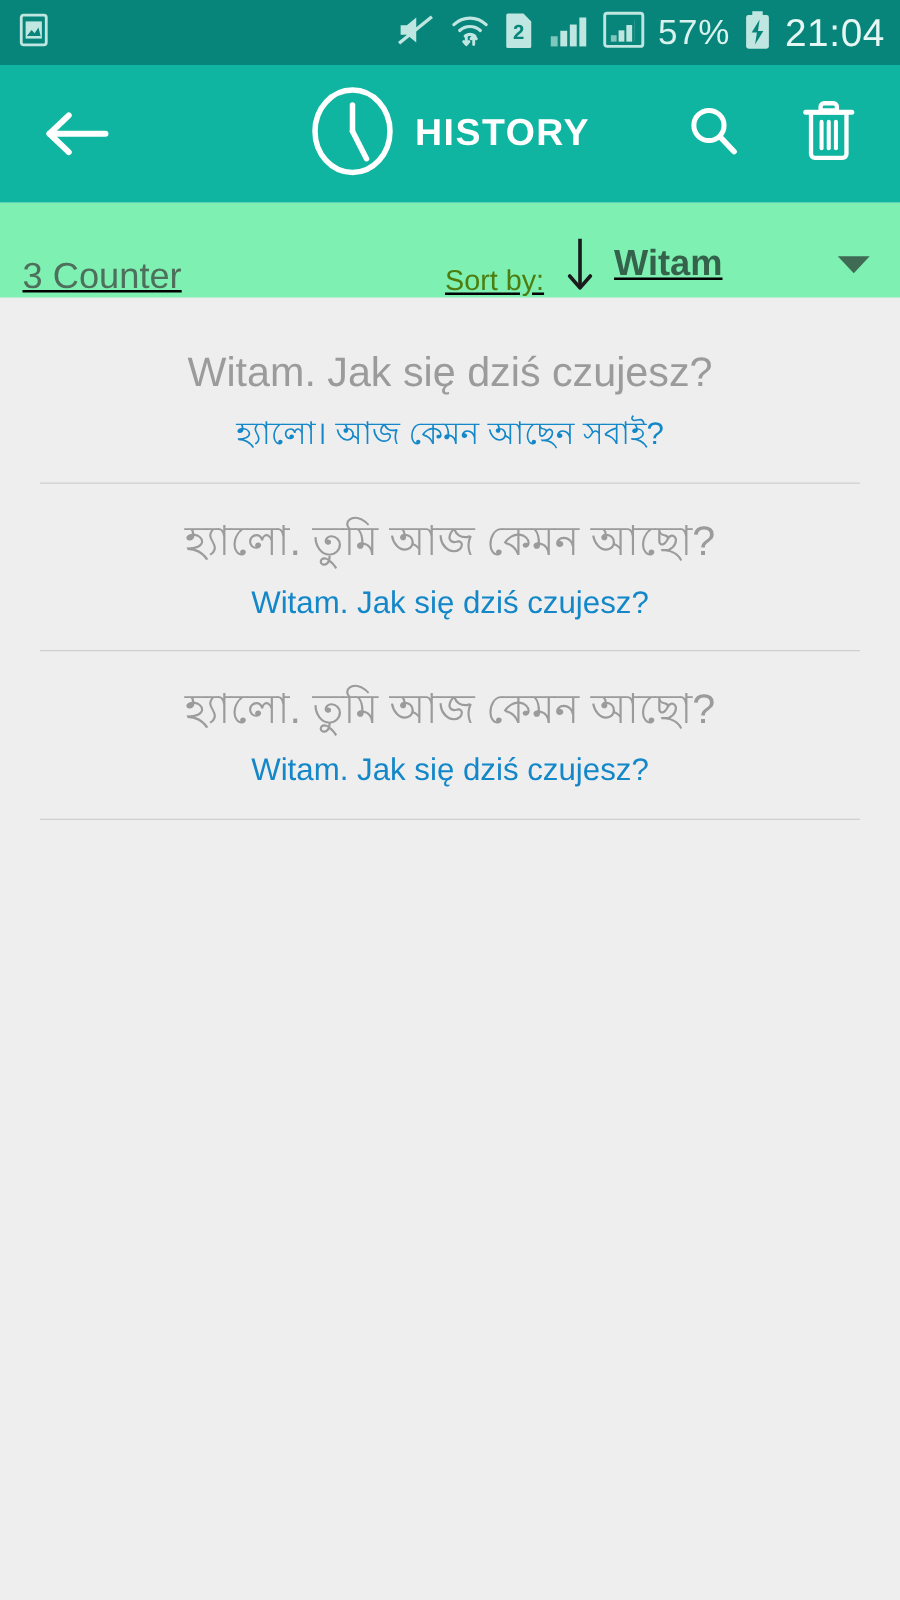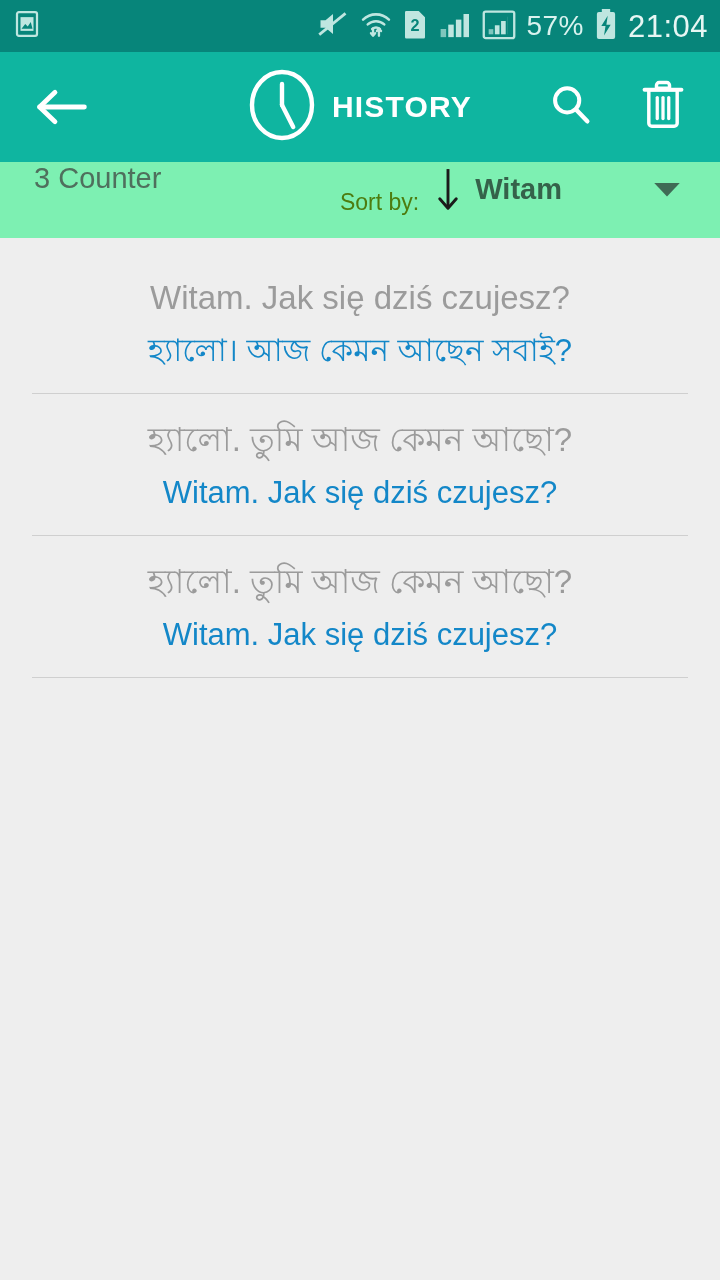--- a/index.html
+++ b/index.html
@@ -44,39 +44,39 @@
     color:#ffffff; font-size:30px; font-weight:bold; letter-spacing:1.2px;
   }
   .appbar-actions {
     margin-left:auto; display:flex; align-items:center; gap:46px;
     position:relative; z-index:2;
   }
 
   
   .sortbar {
     height:76px; background:#7df0b2;
-    display:flex; align-items:flex-start; padding:0 34px;
+    display:flex; align-items:flex-end; padding:0 18px;text-decoration:underline;
   }
   .counter { color:#4f6f5d; font-size:29px; }
   .sort-group {
     margin-left:auto; display:flex; align-items:center; gap:0;
   }
   .sort-label { color:#4d7c0f; font-size:23px;margin-top:27px; }
   .sort-arrow { margin:0 14px 0 16px; display:flex; align-items:center; }
   .sort-value { color:#35624a; font-size:29px; font-weight:bold; }
   .sort-caret { margin-left:90px; margin-right:4px; display:flex; }
 
   
   .list { padding-top:14px;text-align:center; }
   .hist-item { padding:26px 52px 22px 52px; }
   .src-text {
     color:#9b9b9b; font-size:33px; line-height:1.22; font-weight:400;
   }
   .dst-text {
-    color:#1387c8; font-size:31px; line-height:1.25; margin-top:14px;
+    color:#1387c8; font-size:25px; line-height:1.25; margin-top:14px;
     font-weight:400;
   }
   .bn { font-family:"Liberation Sans", "DejaVu Sans", sans-serif; }
   .divider {
     height:1px; background:#cfcfcf; margin:0 32px;
   }
 </style>
 </head>
 <body>
 

